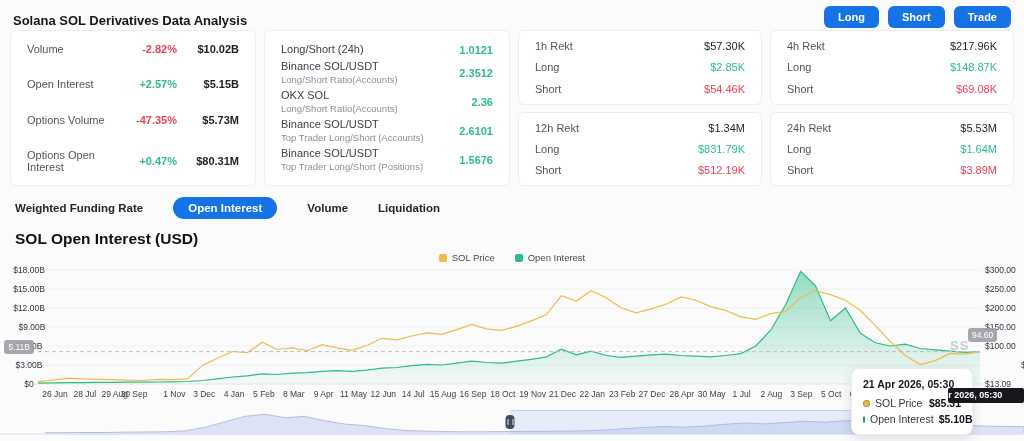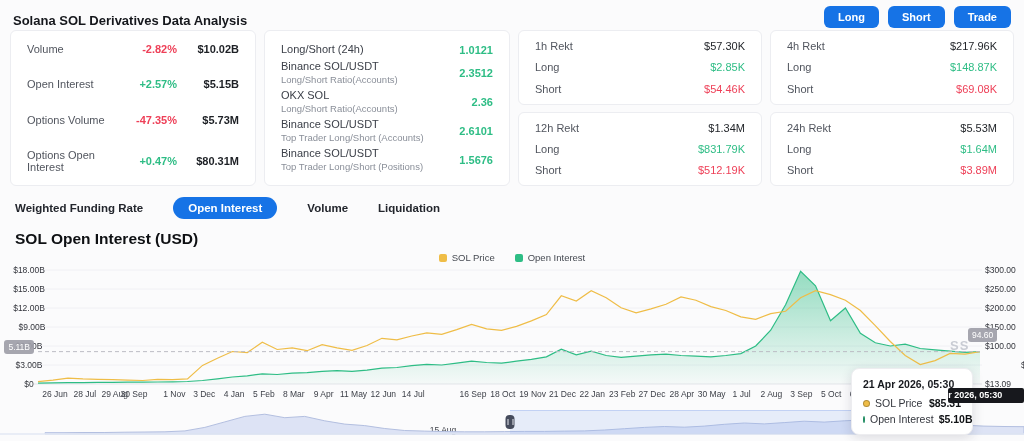--- a/index.html
+++ b/index.html
@@ -290,21 +290,21 @@
         <div class="xtick" style="left: 134px;">30 Sep</div>
         <div class="xtick" style="left: 174.4px;">1 Nov</div>
         <div class="xtick" style="left: 204.25px;">3 Dec</div>
         <div class="xtick" style="left: 234.1px;">4 Jan</div>
         <div class="xtick" style="left: 263.95px;">5 Feb</div>
         <div class="xtick" style="left: 293.8px;">8 Mar</div>
         <div class="xtick" style="left: 323.65px;">9 Apr</div>
         <div class="xtick" style="left: 353.5px;">11 May</div>
         <div class="xtick" style="left: 383.35px;">12 Jun</div>
         <div class="xtick" style="left: 413.2px;">14 Jul</div>
-        <div class="xtick" style="left: 443.05px; margin-top: 36px;">15 Aug</div>
+        <div class="xtick" style="left: 443.05px;">15 Aug</div>
         <div class="xtick" style="left: 472.9px;">16 Sep</div>
         <div class="xtick" style="left: 502.75px;">18 Oct</div>
         <div class="xtick" style="left: 532.6px;">19 Nov</div>
         <div class="xtick" style="left: 562.45px;">21 Dec</div>
         <div class="xtick" style="left: 592.3px;">22 Jan</div>
         <div class="xtick" style="left: 622.15px;">23 Feb</div>
         <div class="xtick" style="left: 652px;">27 Dec</div>
         <div class="xtick" style="left: 681.85px;">28 Apr</div>
         <div class="xtick" style="left: 711.7px;">30 May</div>
         <div class="xtick" style="left: 741.55px;">1 Jul</div>

